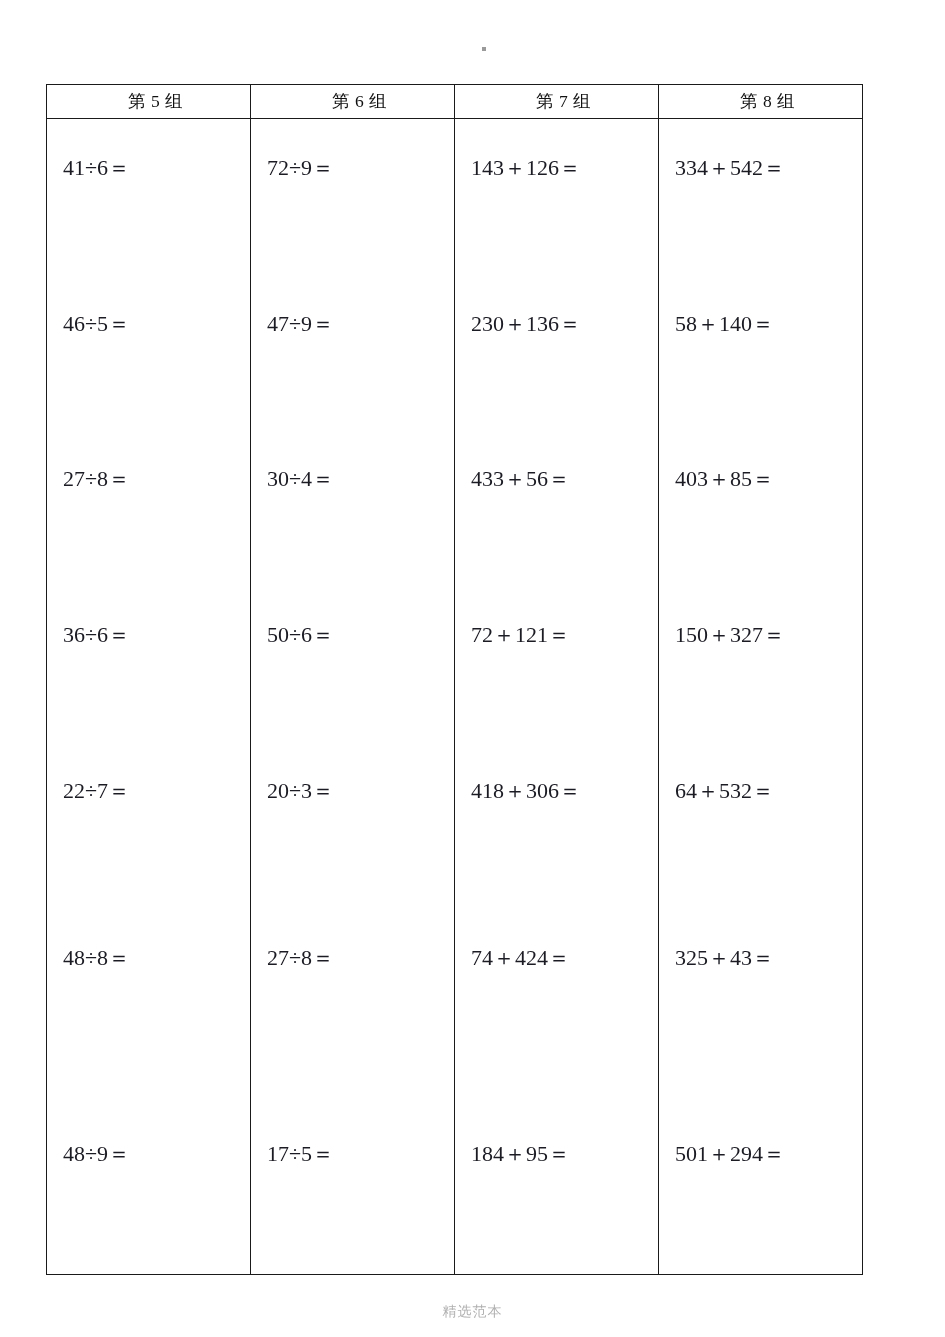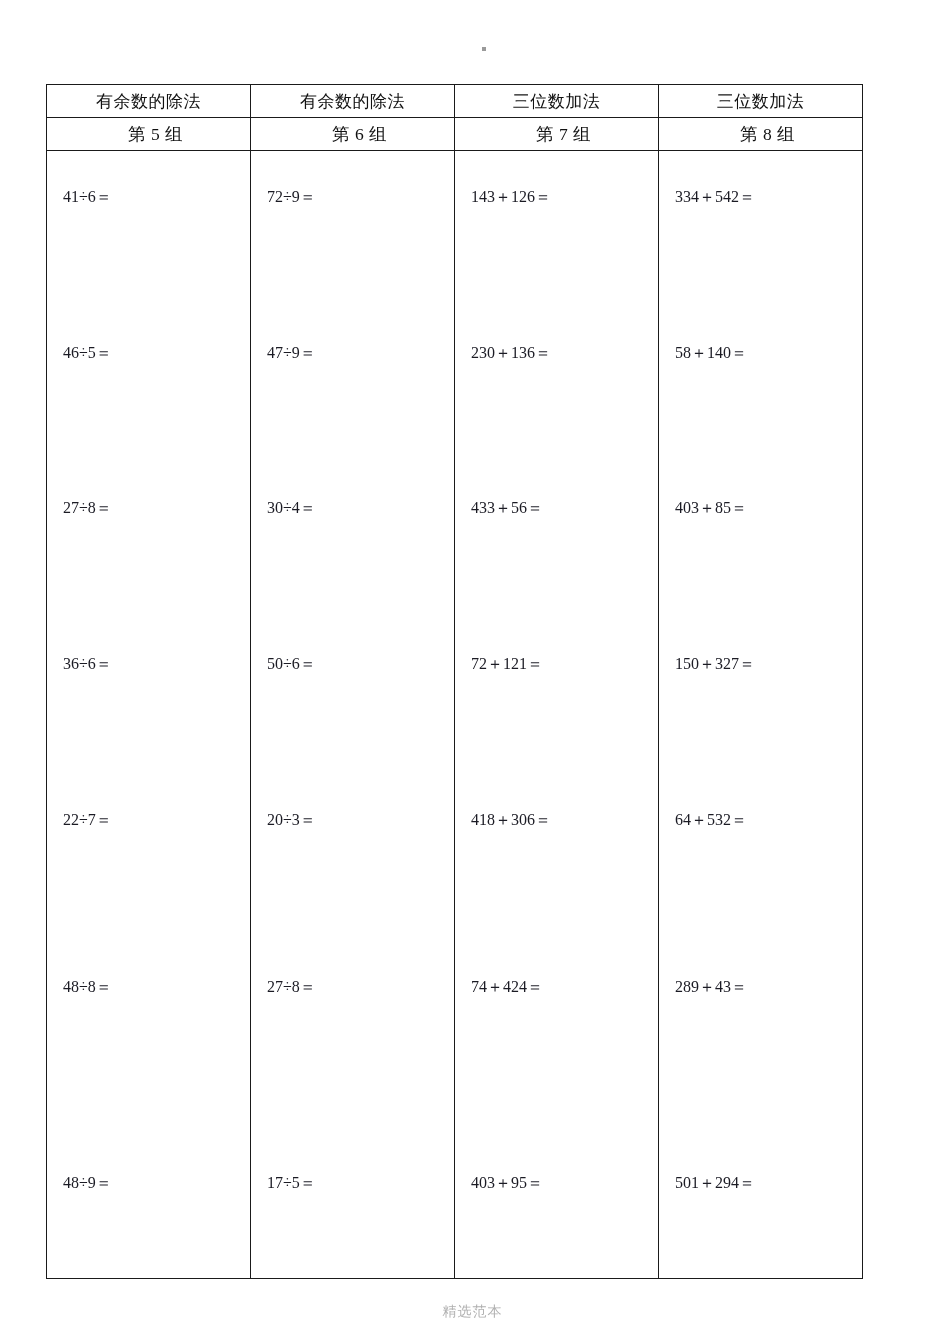--- a/index.html
+++ b/index.html
@@ -66,21 +66,21 @@
   .prob-list {
     position: relative;
     margin: 0;
     padding: 0;
     list-style: none;
     height: 100%;
   }
   .prob-item {
     position: absolute;
     left: 16px;
-    font-size: 16px;
+    font-size: 22px;
     color: #1b1b24;
     white-space: nowrap;
     line-height: 1;
   }
   .prob-item.r0 { top: 38px; }
   .prob-item.r1 { top: 194px; font-family: Liberation Serif, serif; }
   .prob-item.r2 { top: 349px; }
   .prob-item.r3 { top: 505px; }
   .prob-item.r4 { top: 661px; }
   .prob-item.r5 { top: 817px; margin-top: 11px; }
@@ -105,26 +105,20 @@
 
 <table class="worksheet-table">
   <colgroup>
     <col class="c">
       <col class="c">
       <col class="c">
       <col class="c">
   </colgroup>
   <tbody>
     <tr>
-      <td class="hdr-cell">有余数的除法</td>
-      <td class="hdr-cell">有余数的除法</td>
-      <td class="hdr-cell">三位数加法</td>
-      <td class="hdr-cell">三位数加法</td>
-    </tr>
-    <tr>
       <td class="hdr-cell group">第 5 组</td>
       <td class="hdr-cell group">第 6 组</td>
       <td class="hdr-cell group">第 7 组</td>
       <td class="hdr-cell group">第 8 组</td>
     </tr>
     <tr>
       <td class="body-cell">
         <ul class="prob-list">
           <li class="prob-item r0">41÷6＝</li>
           <li class="prob-item r1">46÷5＝</li>
@@ -147,31 +141,31 @@
         </ul>
       </td>
       <td class="body-cell">
         <ul class="prob-list">
           <li class="prob-item r0">143＋126＝</li>
           <li class="prob-item r1">230＋136＝</li>
           <li class="prob-item r2">433＋56＝</li>
           <li class="prob-item r3">72＋121＝</li>
           <li class="prob-item r4">418＋306＝</li>
           <li class="prob-item r5">74＋424＝</li>
-          <li class="prob-item r6">403＋95＝</li>
+          <li class="prob-item r6">184＋95＝</li>
         </ul>
       </td>
       <td class="body-cell">
         <ul class="prob-list">
           <li class="prob-item r0">334＋542＝</li>
           <li class="prob-item r1">58＋140＝</li>
           <li class="prob-item r2">403＋85＝</li>
           <li class="prob-item r3">150＋327＝</li>
           <li class="prob-item r4">64＋532＝</li>
-          <li class="prob-item r5">289＋43＝</li>
+          <li class="prob-item r5">325＋43＝</li>
           <li class="prob-item r6">501＋294＝</li>
         </ul>
       </td>
     </tr>
   </tbody>
 </table>
 
 <div class="footer-watermark">精选范本</div>
 
 </body></html>

